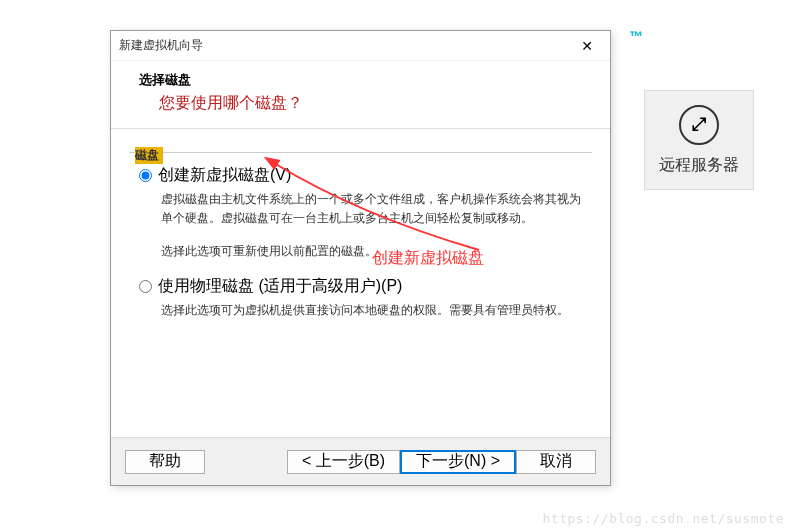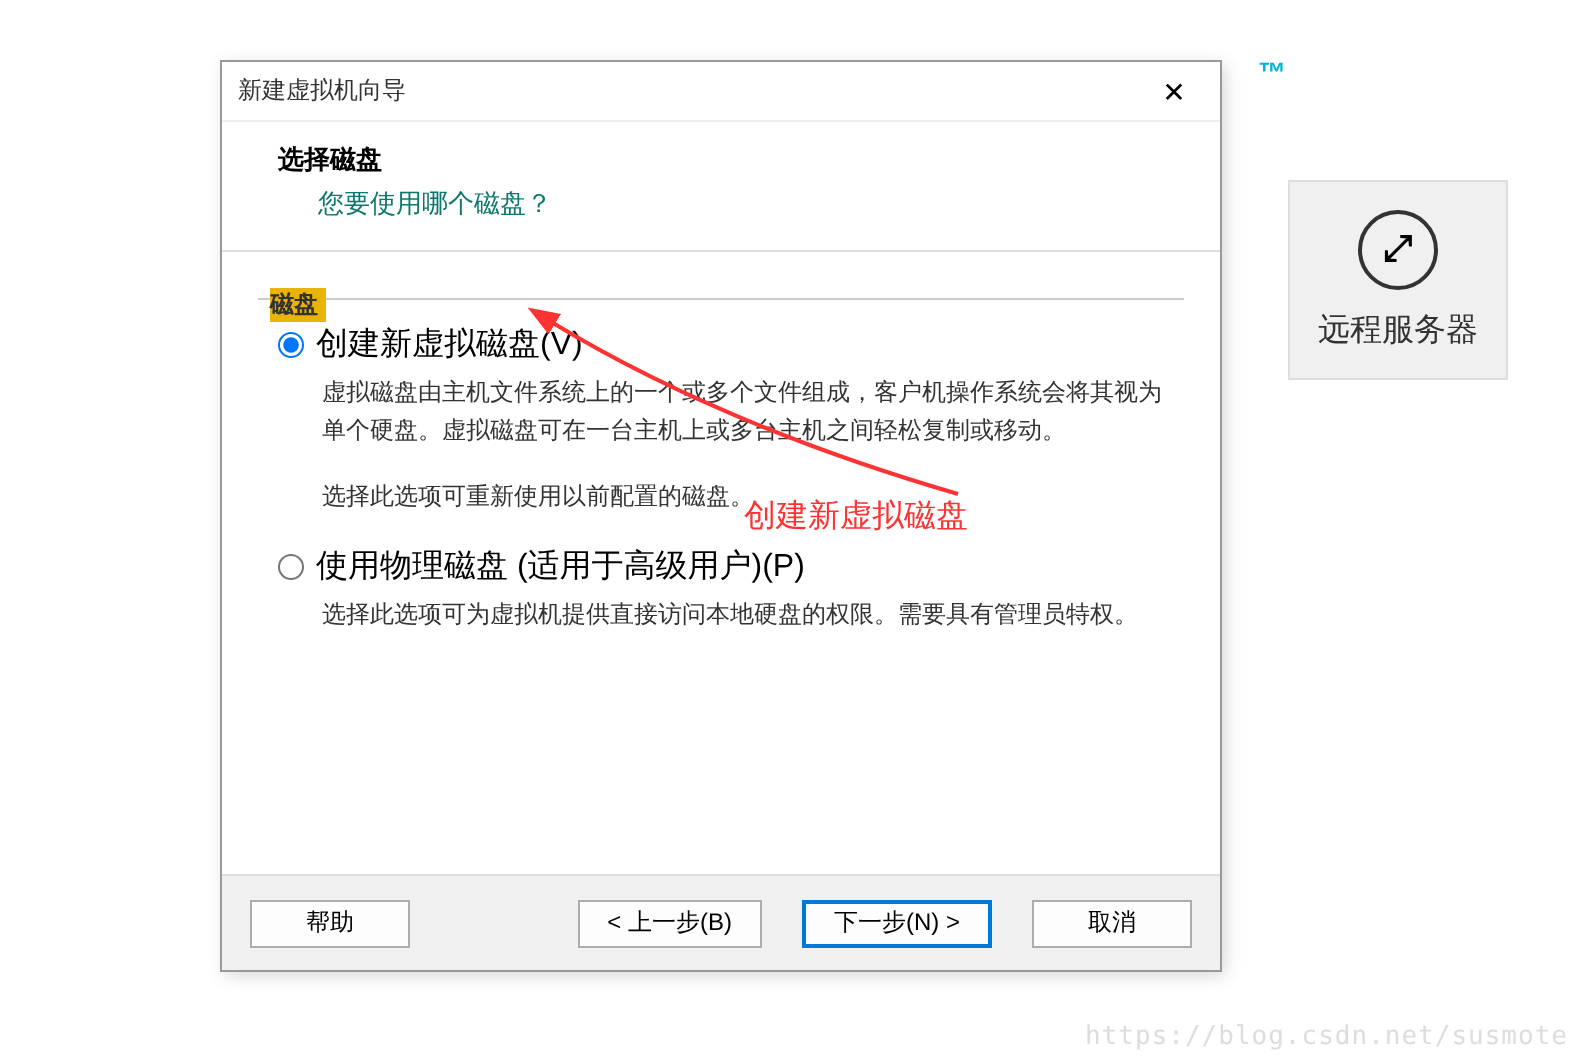--- a/index.html
+++ b/index.html
@@ -90,22 +90,22 @@
       border-bottom: 1px solid #ddd;
     }
     .header-title {
       font-weight: bold;
       font-size: 13px;
       color: #000;
       margin-bottom: 4px;
       padding-left: 8px;
     }
     .header-sub {
-      font-size: 13px;
-      color: #0f766e;
+      font-size: 16px;
+      color: #b91c1c;
       padding-left: 28px;
     }
     .content {
       flex: 1;
       padding: 12px 18px;
       position: relative;
     }
     .group-label {
       font-size: 12px;
       color: #333;
@@ -151,32 +151,32 @@
       background: #f0f0f0;
       display: flex;
       align-items: center;
       padding: 0 14px;
     }
     .btn {
       height: 24px;
       padding: 0 14px;
       background: #fdfdfd;
       border: 1px solid #adadad;
-      font-size: 12px;
+      font-size: 16px;
       cursor: pointer;
       display: flex;
       align-items: center;
       justify-content: center;
       min-width: 80px;
     }
     .btn-primary {
       border: 2px solid #0078d7;
     }
     .spacer { flex: 1; }
-    .btn-gap { margin-left: 20px; }
+    .btn-gap { margin-left: 0; }
     .annotation-arrow {
       position: absolute;
       left: 148px;
       top: 26px;
       width: 230px;
       height: 100px;
       pointer-events: none;
     }
     .annotation-text {
       position: absolute;

